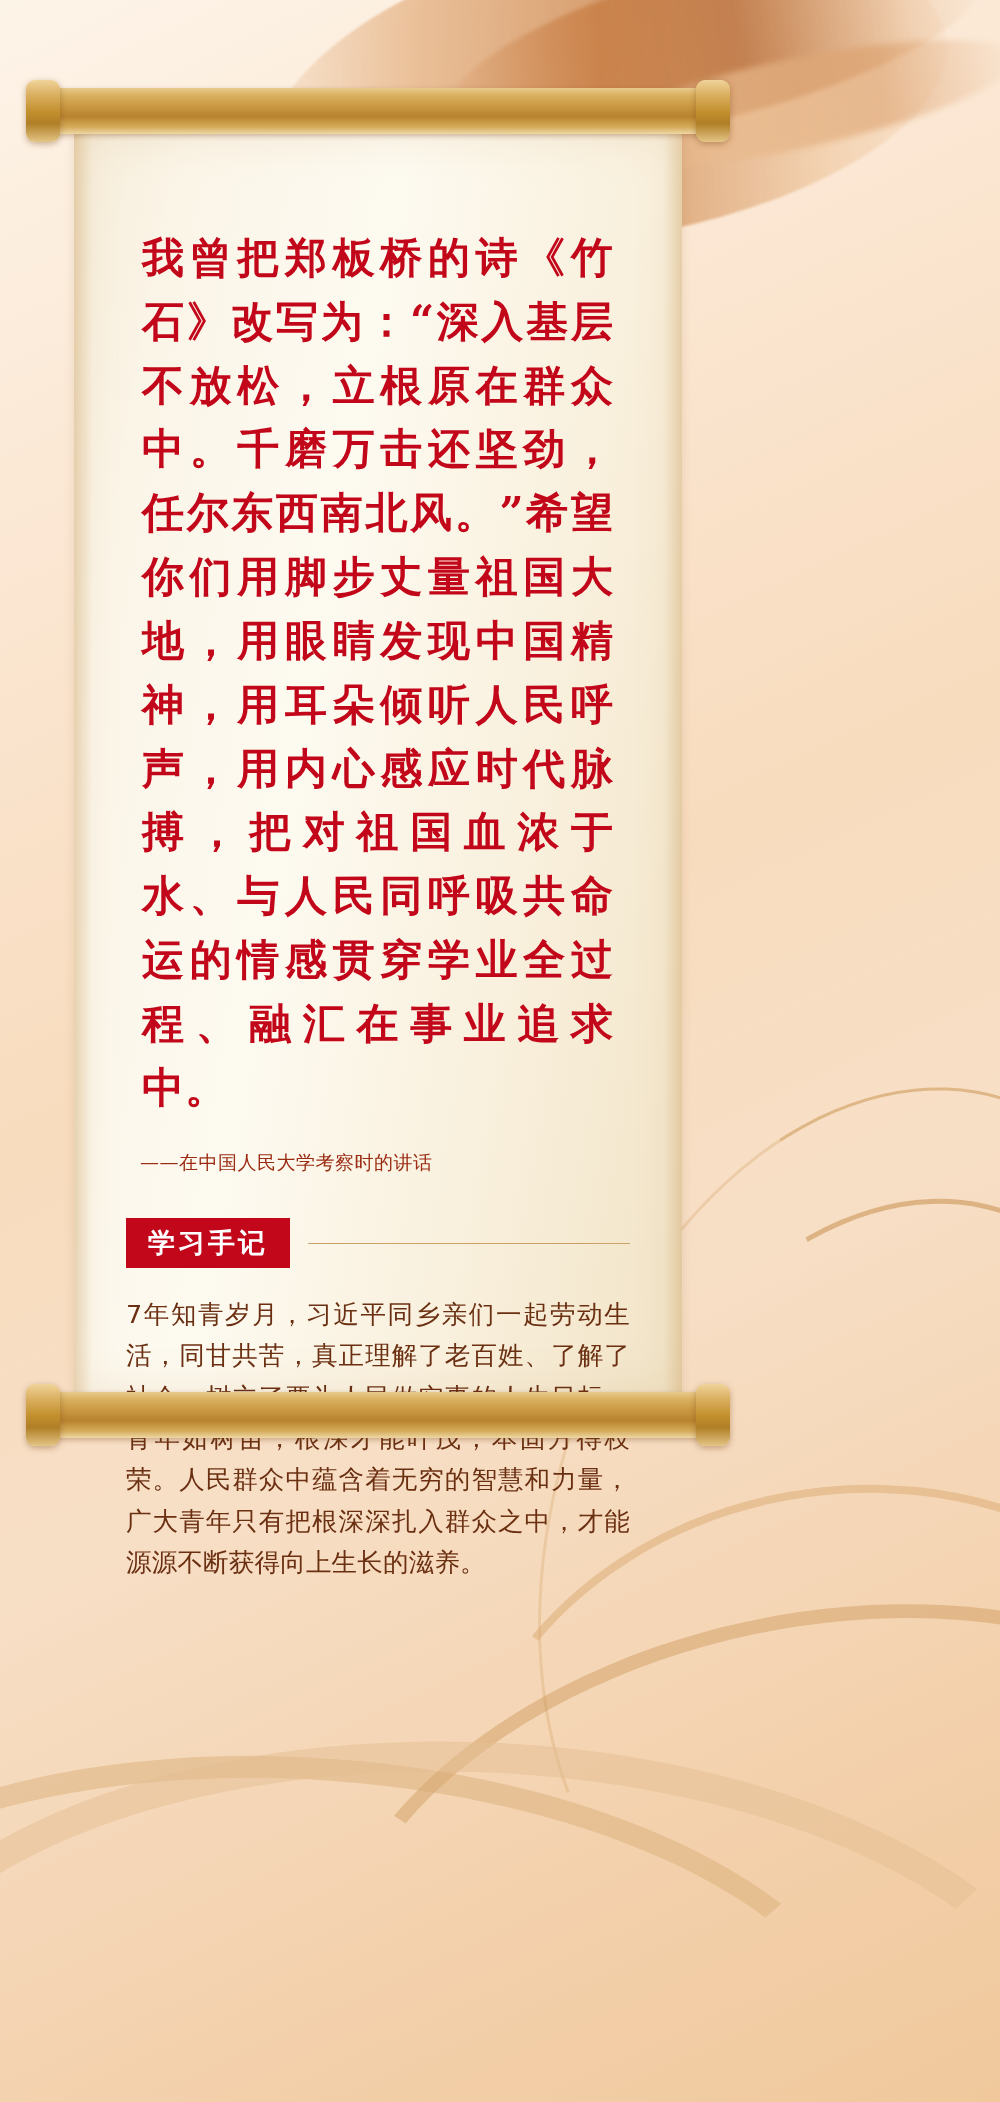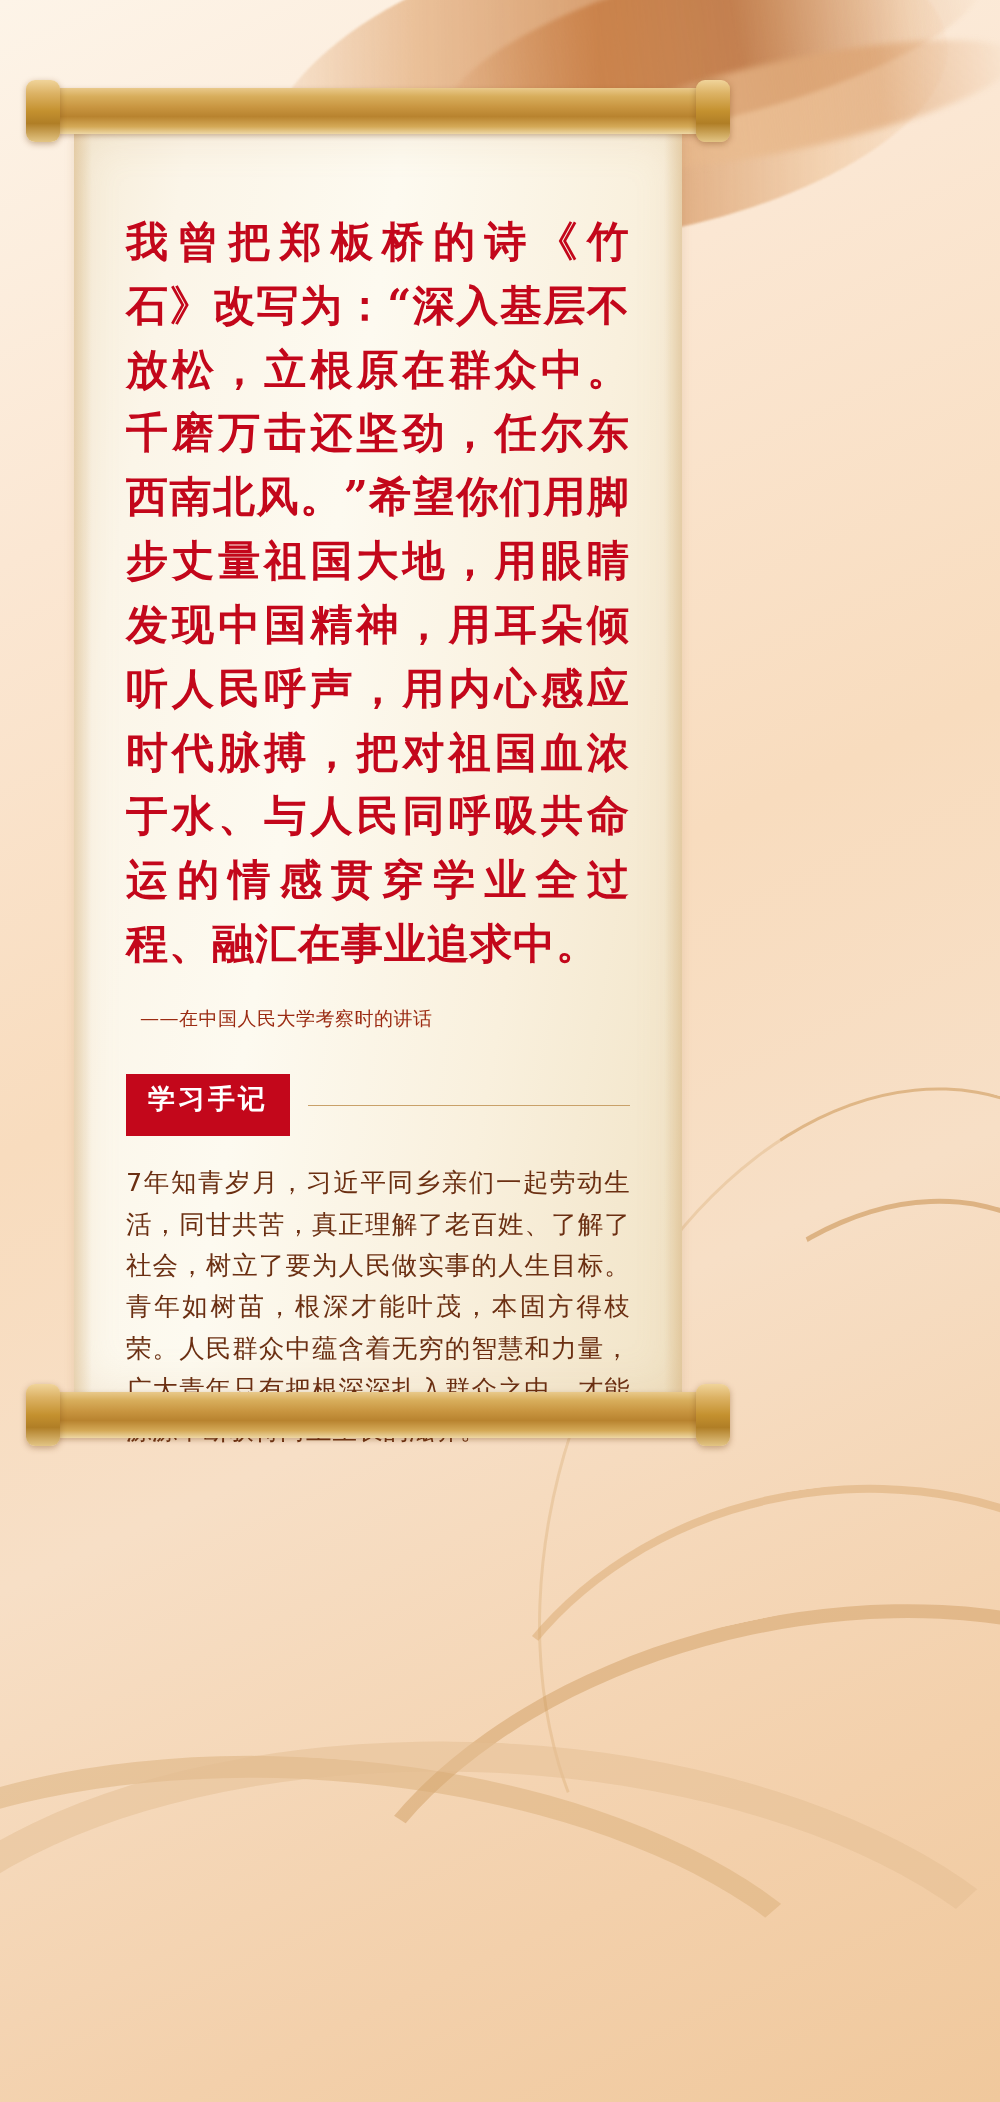--- a/index.html
+++ b/index.html
@@ -193,21 +193,21 @@
   }
 
   .quote {
     font-family: "DejaVu Serif", "Liberation Serif", serif;
     font-weight: bold;
     color: #c3071b;
     font-size: 42px;
     line-height: 1.52;
     letter-spacing: 1px;
     text-align: justify;
-    margin: 0;
+    margin: 16px;
   }
 
   .attribution {
     font-family: "DejaVu Serif", "Liberation Serif", serif;
     color: #9b2b12;
     font-size: 19px;
     line-height: 1.5;
     margin: 28px 0 0 14px;
     letter-spacing: 0.5px;
   }
@@ -217,21 +217,21 @@
     align-items: center;
     margin-top: 42px;
   }
   .note-badge {
     background: #c3071b;
     color: #ffffff;
     font-family: "DejaVu Sans", sans-serif;
     font-weight: bold;
     font-size: 27px;
     letter-spacing: 3px;
-    padding: 11px 22px 24px 22px;
+    padding: 11px 22px 12px 22px;
     line-height: 1;
     white-space: nowrap;
   }
   .note-rule {
     flex: 1;
     height: 1px;
     background: #c9a169;
     margin-left: 18px;
   }
 

